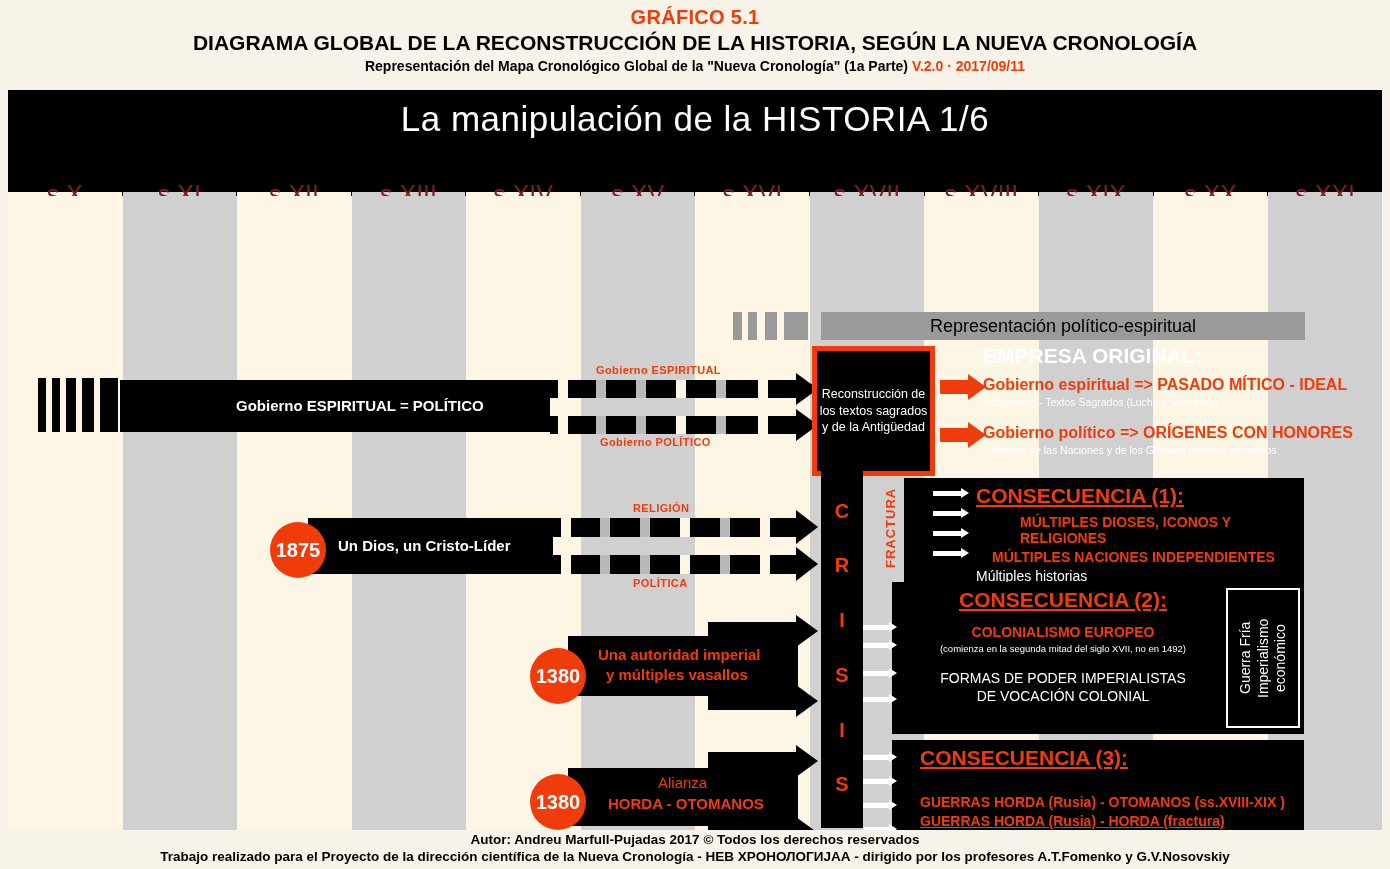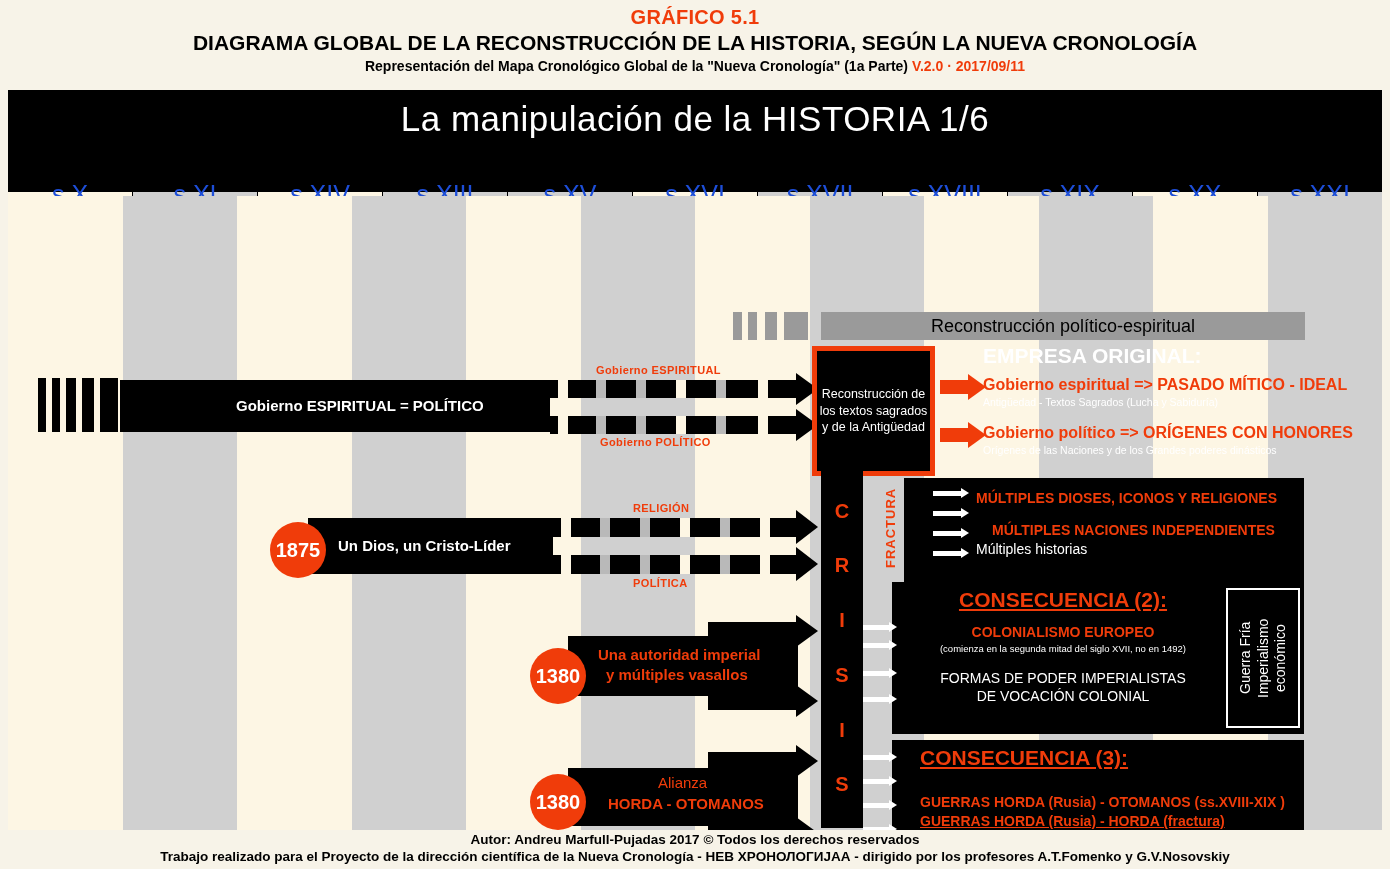--- a/index.html
+++ b/index.html
@@ -26,21 +26,21 @@
   }
   .banner{
     height:58px;display:flex;align-items:center;justify-content:center;
     color:#fff;font-size:35px;font-weight:normal;letter-spacing:.5px;
   }
   .centuries{
     display:flex;height:48px;width:100%;
   }
   .cent{
     flex:1 1 0;display:flex;align-items:center;justify-content:center;
-    font-size:25px;color:#1d4ed8;background:#d0d0d0;
+    font-size:25px;color:#7f1d1d;background:#d0d0d0;
     border-right:1px solid #000;box-sizing:border-box;margin-top:44px;
   }
   .cent.alt{background:#fdf6e4;}
   .cent:last-child{border-right:none;}
 
   
   .body{position:relative;height:634px;width:100%;background:#fdf6e4;overflow:hidden;}
   .stripes{position:absolute;inset:0;display:flex;}
   .stripe{flex:1 1 0;background:#fdf6e4;}
   .stripe.dark{background:#d0d0d0;}
@@ -160,22 +160,23 @@
     </div>
   </div>
 
   <div class="chart">
 
     <div class="banner">La manipulación de la HISTORIA 1/6</div>
 
     <div class="centuries">
       <div class="cent alt">s.X</div>
       <div class="cent">s.XI</div>
+      <div class="cent alt">s.XII</div>
+      <div class="cent">s.XIII</div>
       <div class="cent alt">s.XIV</div>
-      <div class="cent">s.XIII</div>
       <div class="cent">s.XV</div>
       <div class="cent alt">s.XVI</div>
       <div class="cent">s.XVII</div>
       <div class="cent alt">s.XVIII</div>
       <div class="cent">s.XIX</div>
       <div class="cent alt">s.XX</div>
       <div class="cent">s.XXI</div>
     </div>
 
     <div class="body">
@@ -195,21 +196,21 @@
         <div class="stripe dark"></div>
       </div>
 
       <div class="layer">
 
         <div class="tick" style="left:725px;"></div>
         <div class="tick" style="left:740px;"></div>
         <div class="tick" style="left:757px;width:12px;"></div>
         <div class="tick" style="left:776px;width:24px;"></div>
 
-        <div class="reconstr-bar">Reconstrucción político-espiritual</div>
+        <div class="reconstr-bar">Representación político-espiritual</div>
 
         <div class="blackbar" style="left:30px;top:182px;width:8px;height:54px;"></div>
         <div class="blackbar" style="left:44px;top:182px;width:8px;height:54px;"></div>
         <div class="blackbar" style="left:58px;top:182px;width:10px;height:54px;"></div>
         <div class="blackbar" style="left:74px;top:182px;width:12px;height:54px;"></div>
         <div class="blackbar" style="left:92px;top:182px;width:18px;height:54px;"></div>
 
         <div class="blackbar" style="left:112px;top:184px;width:430px;height:52px;"></div>
         <div class="lbl-white-b" style="left:228px;top:201px;">Gobierno ESPIRITUAL = POLÍTICO</div>
 
@@ -321,22 +322,23 @@
         <div class="barrow" style="left:788px;top:549px;">
           <div class="head" style="border-top-width:16px;border-bottom-width:16px;border-left-width:22px;"></div>
         </div>
         <div class="blackbar" style="left:700px;top:628px;width:90px;height:18px;"></div>
         <div class="barrow" style="left:788px;top:621px;">
           <div class="head" style="border-top-width:16px;border-bottom-width:16px;border-left-width:22px;"></div>
         </div>
 
         <div class="cbox" style="left:896px;top:282px;width:400px;height:104px;"></div>
         <div style="position:absolute;left:968px;top:288px;width:330px;">
-          <div class="cons-line-red" style="margin-top:6px;">MÚLTIPLES DIOSES, ICONOS Y RELIGIONES</div>
-          <div class="cons-line-red" style="margin-top:16px;padding-left:16px;">MÚLTIPLES NACIONES INDEPENDIENTES</div>
+          <div class="cons-title">CONSECUENCIA (1):</div>
+          <div class="cons-line-red" style="margin-top:6px;margin-left:44px;">MÚLTIPLES DIOSES, ICONOS Y RELIGIONES</div>
+          <div class="cons-line-red" style="margin-top:3px;padding-left:16px;">MÚLTIPLES NACIONES INDEPENDIENTES</div>
           <div class="cons-line-white" style="margin-top:3px;">Múltiples historias</div>
         </div>
         <div class="smallarrow" style="left:925px;top:292px;width:38px;">
           <div class="s" style="width:30px;"></div>
             <div class="h" style="left:28px;"></div>
         </div>
         <div class="smallarrow" style="left:925px;top:312px;width:38px;">
           <div class="s" style="width:30px;"></div>
             <div class="h" style="left:28px;"></div>
         </div>

